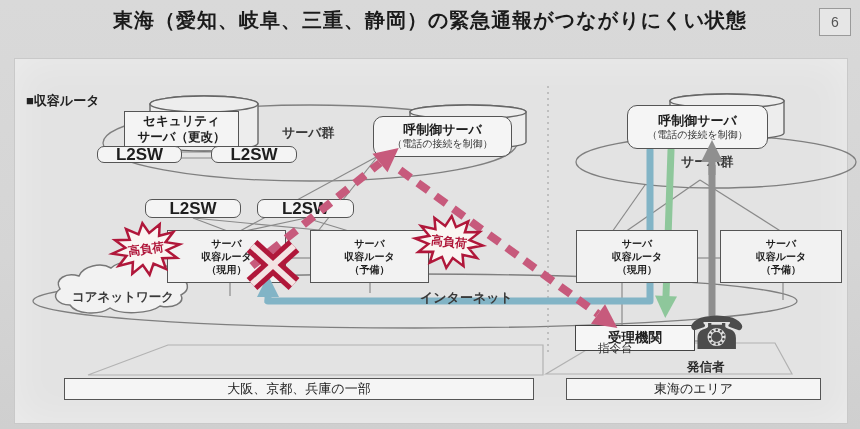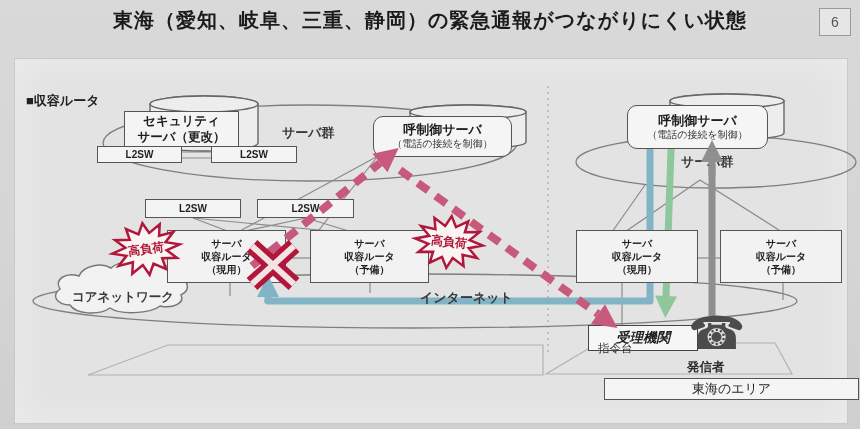--- a/index.html
+++ b/index.html
@@ -5,21 +5,21 @@
   html,body{margin:0;padding:0;}
   body{background:#c9c9c9;font-family:"Liberation Sans","DejaVu Sans",sans-serif;}
   #stage{position:relative;width:860px;height:429px;background:linear-gradient(180deg,#d9d9d9 0%,#d5d5d5 60%,#cfcfcf 100%);overflow:hidden;}
   .abs{position:absolute;}
   .preline{white-space:pre-line;}
   #panel{left:14px;top:58px;width:832px;height:364px;background:#e3e3e3;border:1px solid #c9c9c9;box-shadow:inset 0 0 40px rgba(255,255,255,.35);}
   #title{left:0;top:7px;width:860px;text-align:center;font-size:20px;font-weight:bold;color:#1b1b1b;letter-spacing:1px;}
   #pageno{left:819px;top:8px;width:30px;height:26px;background:#e6e6e6;border:1px solid #9a9a9a;color:#555;font-size:14px;text-align:center;line-height:26px;}
   #section{left:26px;top:92px;font-size:13px;font-weight:bold;color:#222;}
   .box{background:#f4f4f4;border:1.5px solid #555;color:#1e1e1e;display:flex;align-items:center;justify-content:center;text-align:center;box-sizing:border-box;}
-  .l2sw{font-size:10px;font-weight:bold;}
+  .l2sw{font-size:17px;font-weight:bold;border-radius:7px;}
   .router{font-size:10px;font-weight:bold;line-height:1.3;background:#f2f2f2;}
   .cc{border-radius:10px;flex-direction:column;line-height:1.15;background:#f5f5f5;}
   .cc .l1{font-size:13px;font-weight:bold;}
   .cc .l2{font-size:10px;color:#333;}
   .plainlbl{font-size:13px;font-weight:bold;color:#3a3a3a;}
   #agency{font-size:13.5px;font-weight:bold;background:#f6f6f6;border:1.8px solid #444;}
   #shirei{font-size:11.5px;color:#333;}
   #caller-label{font-size:12.5px;font-weight:bold;color:#2b2b2b;}
   #phone{font-size:46px;line-height:50px;color:#4c4c4c;text-align:center;}
   .arealbl{font-size:13px;background:#f5f5f5;border:1.5px solid #555;}
@@ -139,26 +139,27 @@
   <div class="abs box router preline" style="left:576px;top:230px;width:122px;height:53px;">サーバ
 収容ルータ
 （現用）</div>
   <div class="abs box router preline" style="left:720px;top:230px;width:122px;height:53px;">サーバ
 収容ルータ
 （予備）</div>
 
   <div class="abs plainlbl" style="left:72px;top:289px;font-size:12.5px;">コアネットワーク</div>
   <div class="abs plainlbl" style="left:420px;top:289px;font-weight:600;">インターネット</div>
 
-  <div class="abs box" id="agency" style="left:588px;top:325px;width:110px;height:26px;font-style:italic;">受理機関</div>
+  <div class="abs box" id="agency" style="left:575px;top:325px;width:120px;height:26px;">受理機関</div>
   <div class="abs" id="shirei" style="left:598px;top:341px;">指令台</div>
   <div class="abs" id="phone" style="left:688px;top:308px;width:50px;height:50px;">☎</div>
   <div class="abs" id="caller-label" style="left:687px;top:359px;">発信者</div>
 
-  <div class="abs box arealbl" style="left:566px;top:378px;width:255px;height:22px;margin-left:38px;">東海のエリア</div>
+  <div class="abs box arealbl" style="left:64px;top:378px;width:470px;height:22px;">大阪、京都、兵庫の一部</div>
+  <div class="abs box arealbl" style="left:566px;top:378px;width:255px;height:22px;">東海のエリア</div>
 
   <svg id="topsvg" width="860" height="429" viewBox="0 0 860 429">
 
     <line class="s-pink" x1="252" y1="266" x2="380" y2="163" stroke-width="8" stroke-dasharray="13,9" marker-end="url(#ah-pink)"></line>
     <line class="s-pink" x1="400" y1="170" x2="598" y2="314" stroke-width="8" stroke-dasharray="13,9" marker-end="url(#ah-pink)"></line>
 
     <line class="s-blue" x1="268" y1="303" x2="268" y2="297" stroke-width="7" marker-end="url(#ah-blue)"></line>
 
     <line class="s-gray" x1="712" y1="175" x2="712" y2="162" stroke-width="7" marker-end="url(#ah-gray)"></line>
 

